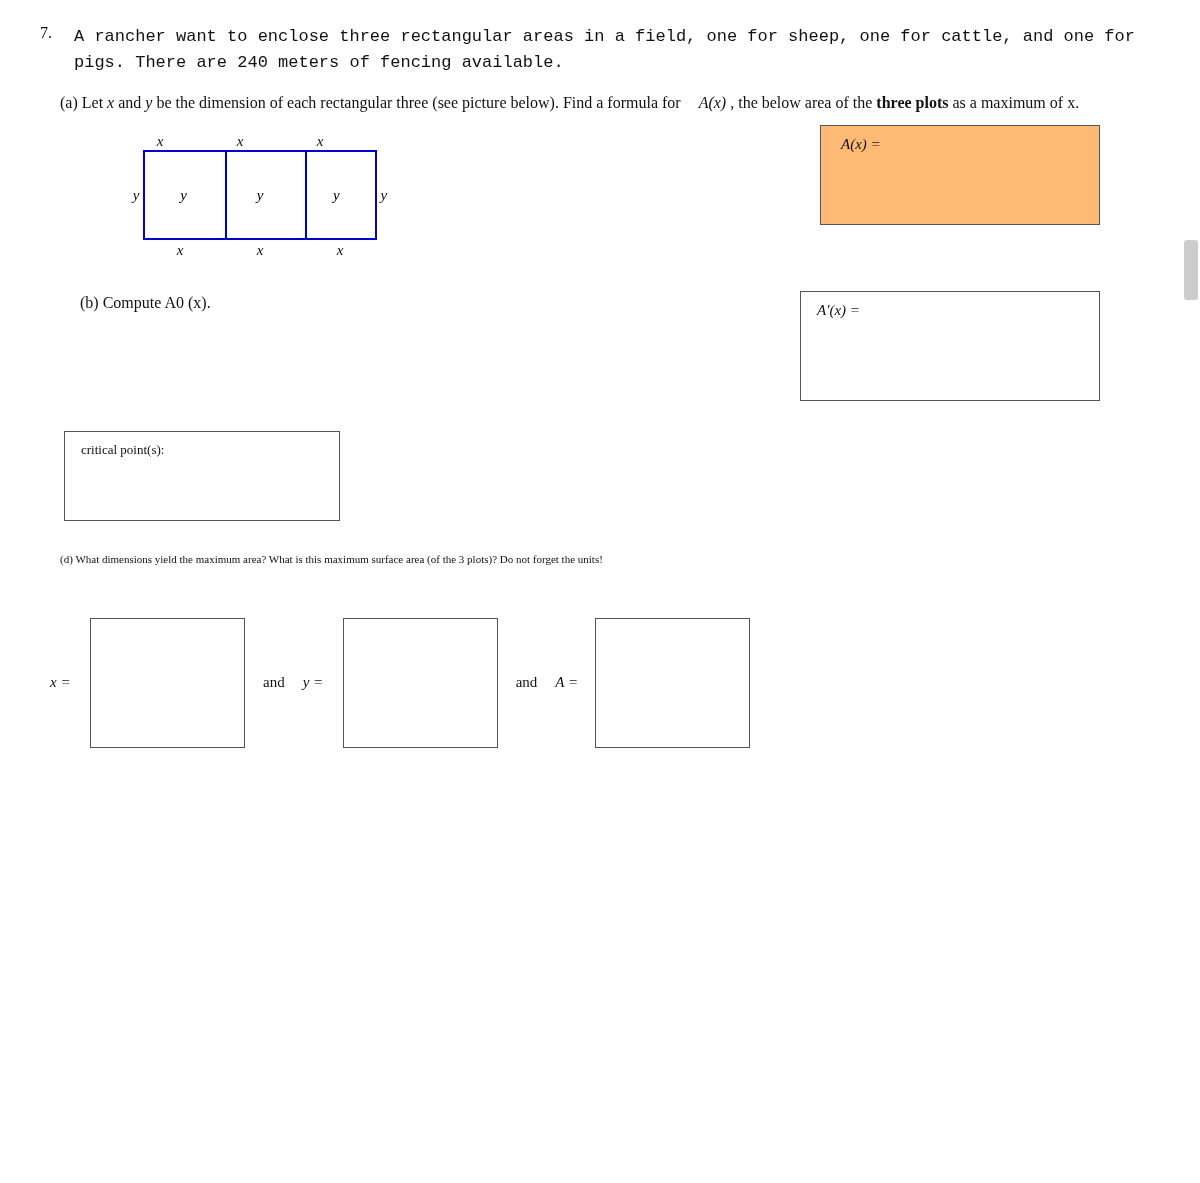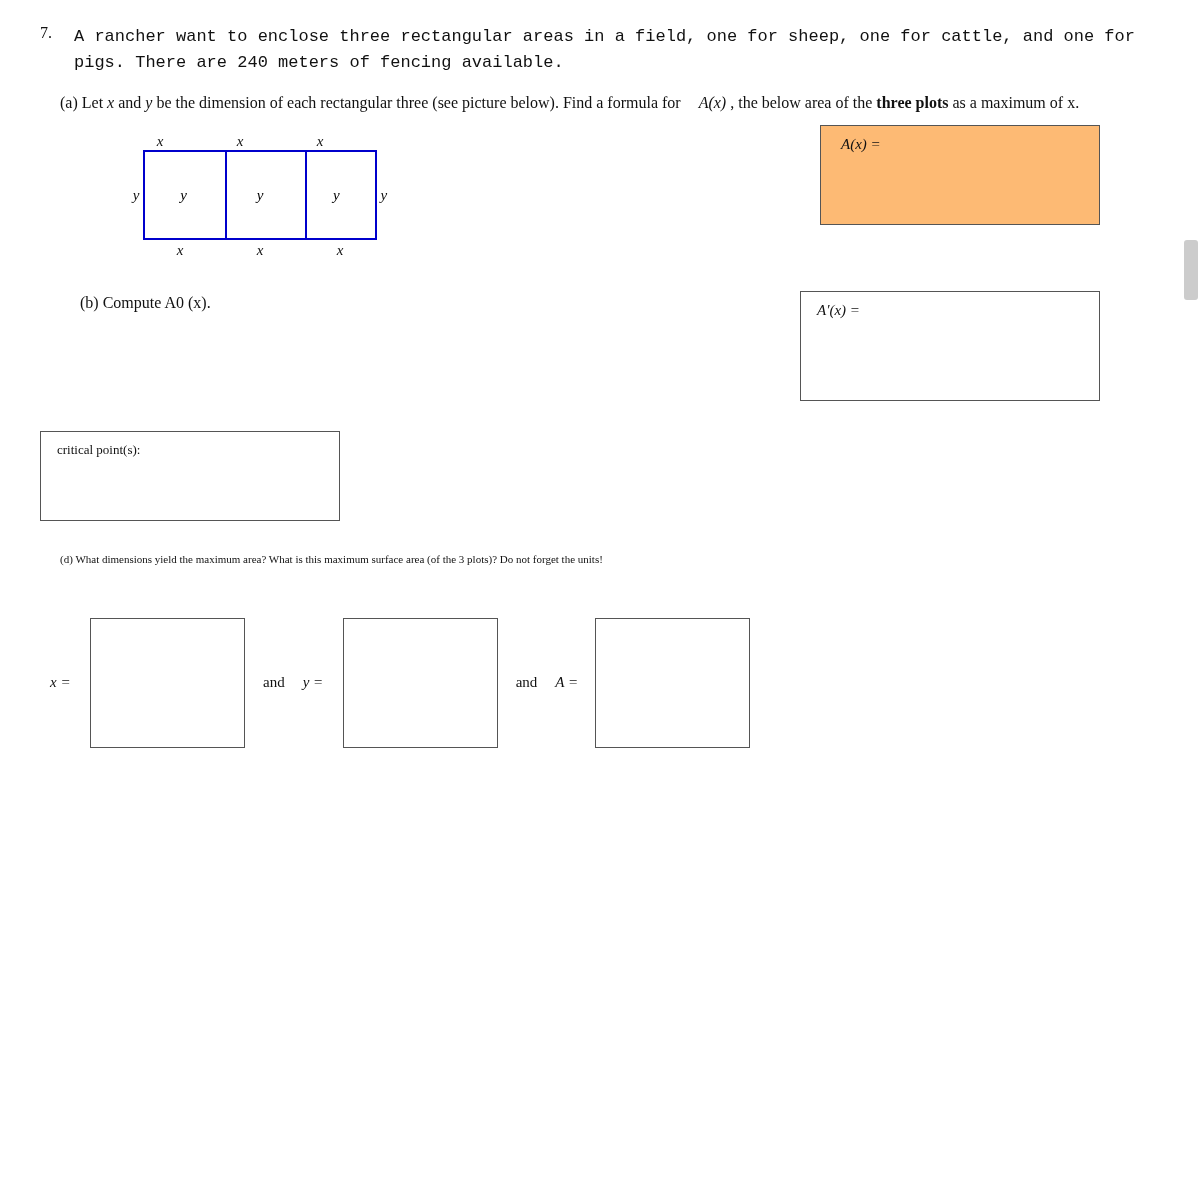--- a/index.html
+++ b/index.html
@@ -192,21 +192,21 @@
       width: 300px;
       min-height: 110px;
       font-size: 15px;
       font-style: italic;
       background: #fff;
     }
 
     .answer-box-critical {
       border: 1.5px solid #555;
       padding: 10px 16px 40px 16px;
-      width: 300px;
+      width: 276px;
       min-height: 90px;
       font-size: 14px;
       background: #fff;
     }
 
     
     .part-d-section {
       margin-bottom: 20px;
     }
 

